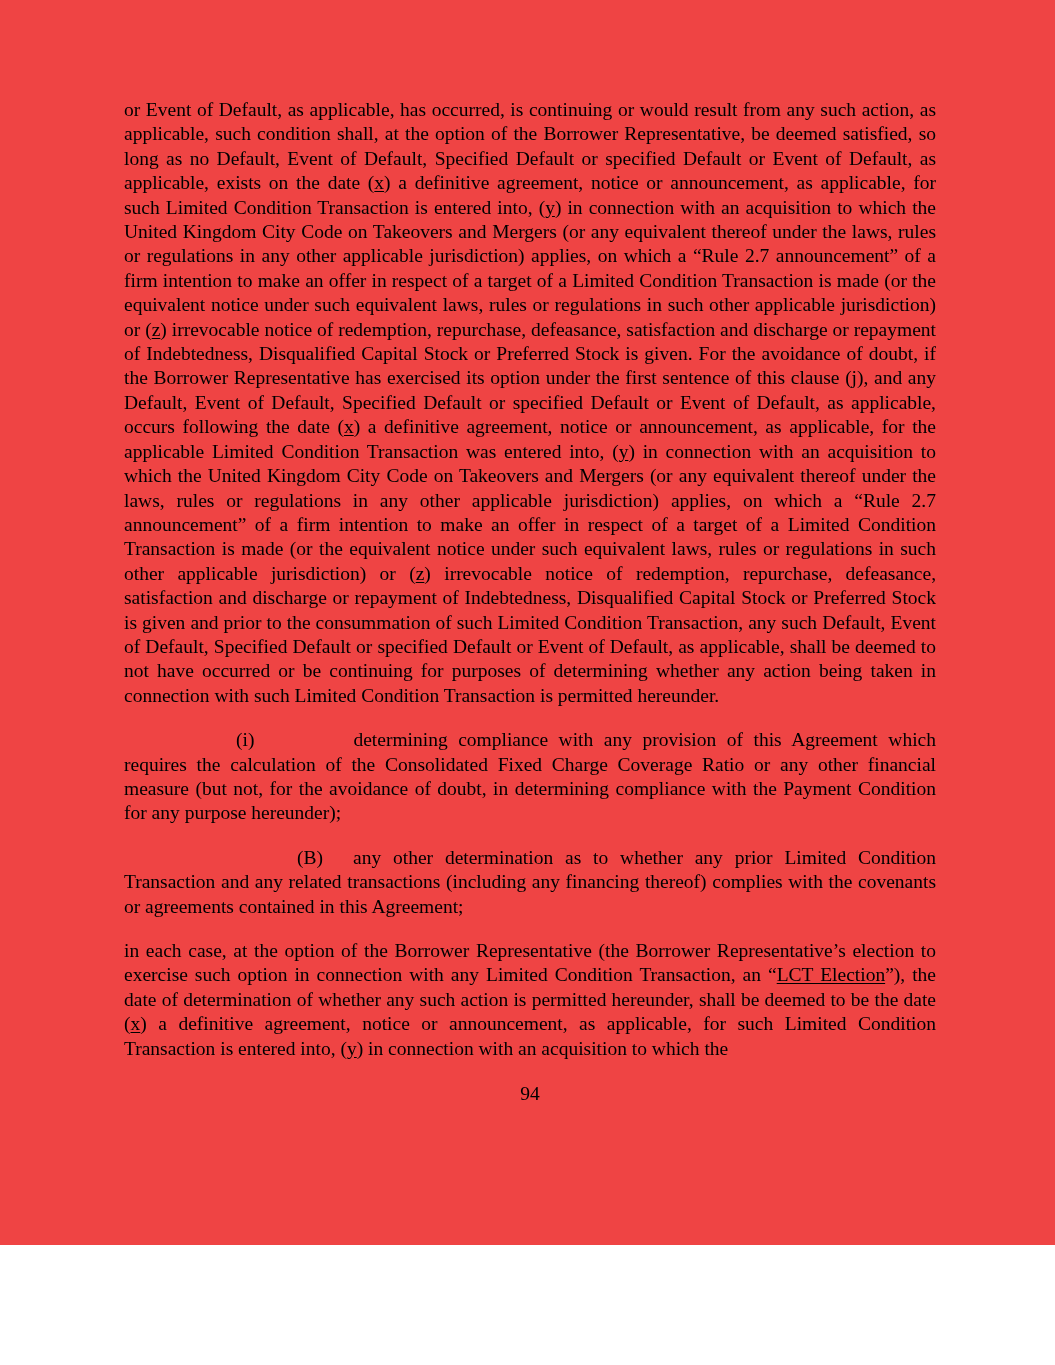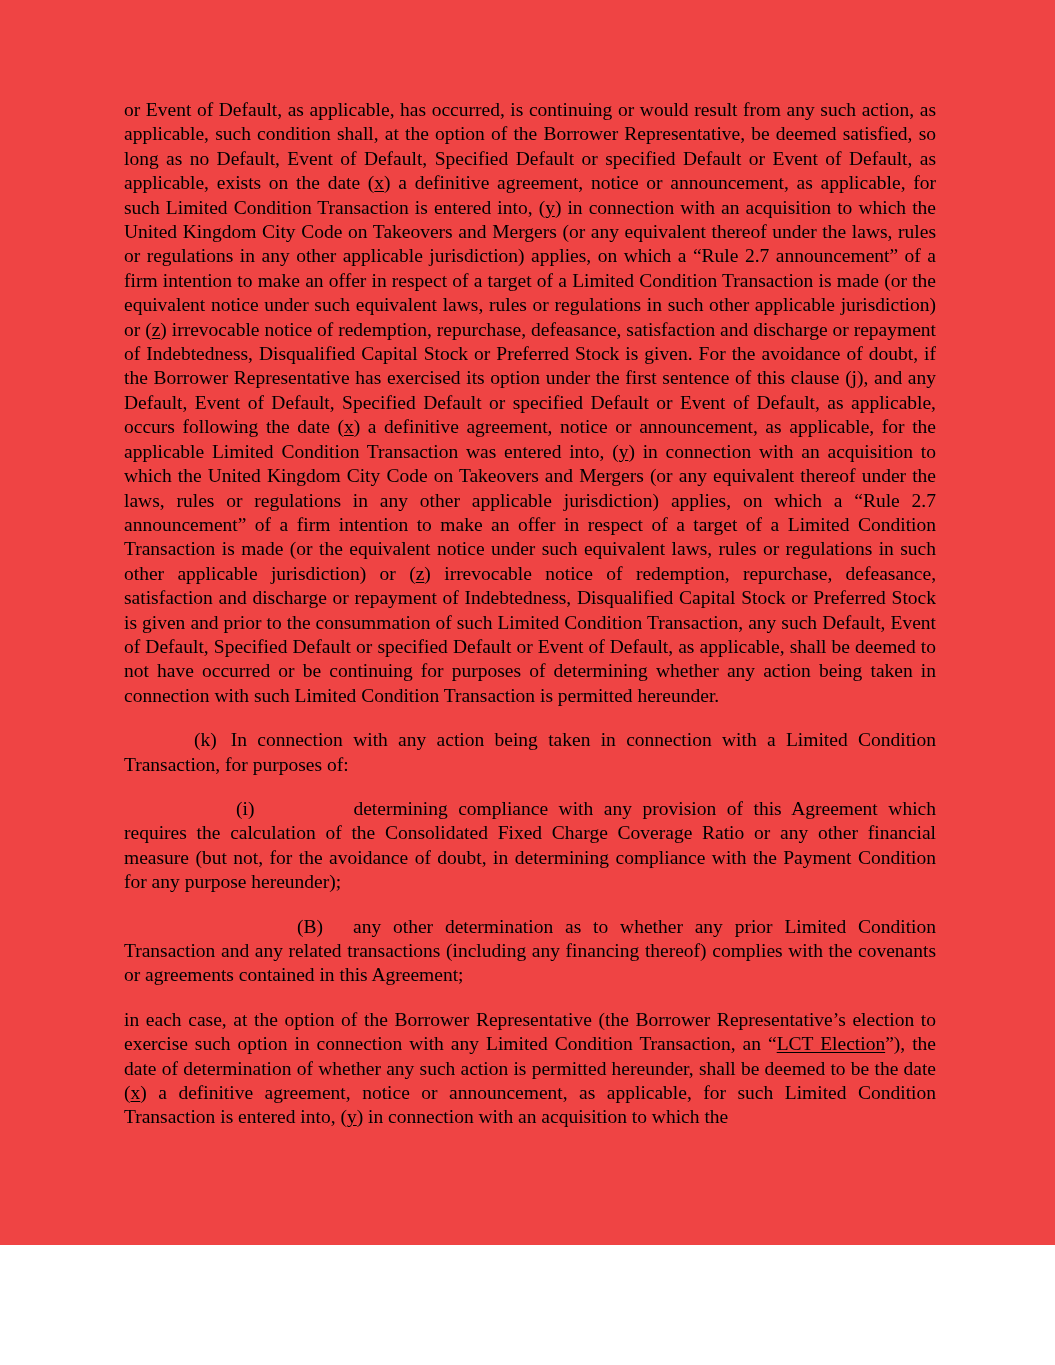--- a/index.html
+++ b/index.html
@@ -35,23 +35,23 @@
     text-align: center;
   }
 </style>
 </head>
 <body>
 
 <div class="page">
 
   <p class="par"><span>or Event of Default, as applicable, has occurred, is continuing or would result from any such action, as applicable, such condition shall, at the option of the Borrower Representative, be deemed satisfied, so long as no Default, Event of Default, Specified Default or specified Default or Event of Default, as applicable, exists on the date (</span><span class="u">x</span><span>) a definitive agreement, notice or announcement, as applicable, for such Limited Condition Transaction is entered into, (</span><span class="u">y</span><span>) in connection with an acquisition to which the United Kingdom City Code on Takeovers and Mergers (or any equivalent thereof under the laws, rules or regulations in any other applicable jurisdiction) applies, on which a “Rule 2.7 announcement” of a firm intention to make an offer in respect of a target of a Limited Condition Transaction is made (or the equivalent notice under such equivalent laws, rules or regulations in such other applicable jurisdiction) or (</span><span class="u">z</span><span>) irrevocable notice of redemption, repurchase, defeasance, satisfaction and discharge or repayment of Indebtedness, Disqualified Capital Stock or Preferred Stock is given. For the avoidance of doubt, if the Borrower Representative has exercised its option under the first sentence of this clause (j), and any Default, Event of Default, Specified Default or specified Default or Event of Default, as applicable, occurs following the date (</span><span class="u">x</span><span>) a definitive agreement, notice or announcement, as applicable, for the applicable Limited Condition Transaction was entered into, (</span><span class="u">y</span><span>) in connection with an acquisition to which the United Kingdom City Code on Takeovers and Mergers (or any equivalent thereof under the laws, rules or regulations in any other applicable jurisdiction) applies, on which a “Rule 2.7 announcement” of a firm intention to make an offer in respect of a target of a Limited Condition Transaction is made (or the equivalent notice under such equivalent laws, rules or regulations in such other applicable jurisdiction) or (</span><span class="u">z</span><span>) irrevocable notice of redemption, repurchase, defeasance, satisfaction and discharge or repayment of Indebtedness, Disqualified Capital Stock or Preferred Stock is given and prior to the consummation of such Limited Condition Transaction, any such Default, Event of Default, Specified Default or specified Default or Event of Default, as applicable, shall be deemed to not have occurred or be continuing for purposes of determining whether any action being taken in connection with such Limited Condition Transaction is permitted hereunder.</span></p>
 
-  <p class="par clause-k"><span>(k)</span><span class="tab tab-k"></span><span>In connection with any action being taken in connection with a Limited Condition Transaction, for purposes of:</span></p>
 
   <p class="par sub-i"><span>(i)</span><span class="tab tab-i"></span><span>determining compliance with any provision of this Agreement which requires the calculation of the Consolidated Fixed Charge Coverage Ratio or any other financial measure (but not, for the avoidance of doubt, in determining compliance with the Payment Condition for any purpose hereunder);</span></p>
 
 
   <p class="par sub-ab"><span>(B)</span><span class="tab tab-ab"></span><span>any other determination as to whether any prior Limited Condition Transaction and any related transactions (including any financing thereof) complies with the covenants or agreements contained in this Agreement;</span></p>
 
   <p class="par"><span>in each case, at the option of the Borrower Representative (the Borrower Representative’s election to exercise such option in connection with any Limited Condition Transaction, an “</span><span class="u">LCT Election</span><span>”), the date of determination of whether any such action is permitted hereunder, shall be deemed to be the date (</span><span class="u">x</span><span>) a definitive agreement, notice or announcement, as applicable, for such Limited Condition Transaction is entered into, (</span><span class="u">y</span><span>) in connection with an acquisition to which the</span></p>
 
+  <div class="pageno">94</div>
 
 </div>
 
 </body></html>

